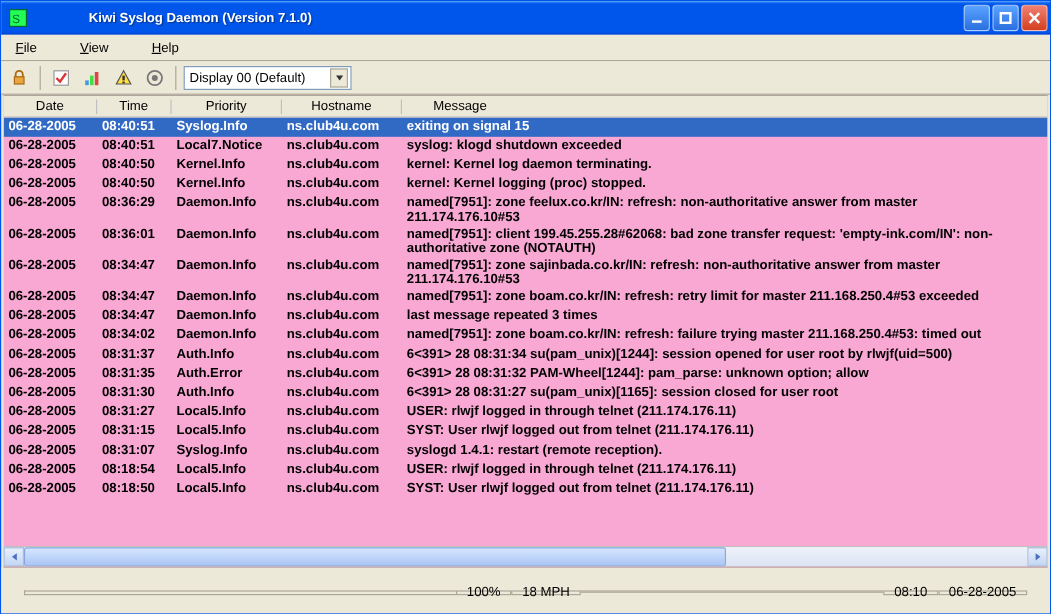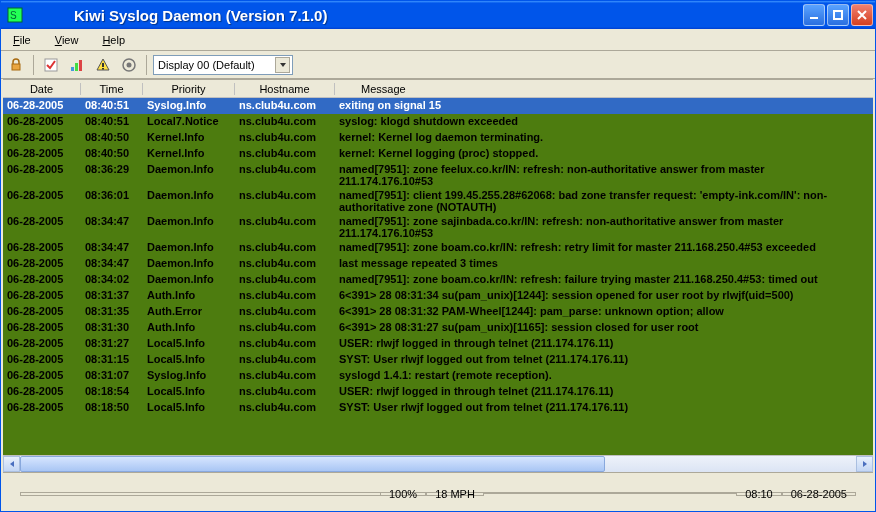--- a/index.html
+++ b/index.html
@@ -31,21 +31,21 @@
   .titlebar-icon {
     width: 16px; height: 16px;
     margin-right: 5px;
     display: inline-flex;
     align-items: center;
     justify-content: center;
   }
   .titlebar-icon svg { width:16px; height:16px; }
   .title-text {
     font-weight: bold;
-    font-size: 15px;
+    font-size: 11px;
     flex: 1;
     text-shadow: 1px 1px 1px rgba(0,0,0,0.4);
     padding-left: 46px;
   }
   .win-controls { display: flex; gap: 2px; }
   .win-btn {
     width: 22px; height: 22px;
     border-radius: 3px;
     display: flex;
     align-items: center;
@@ -58,21 +58,21 @@
   .win-btn.min, .win-btn.max { background: linear-gradient(to bottom,#5aa3ff,#2a6fe0); }
   .win-btn.close { background: linear-gradient(to bottom,#f08070,#d44020); }
   .win-btn svg { width:12px; height:12px; }
   .menubar {
     height: 22px;
     background: #ece9d8;
     border-bottom: 1px solid #aca899;
     display: flex;
     align-items: center;
     padding: 0 4px;
-    gap: 8px;
+    gap: 20px;
   }
   .menu-item {
     padding: 2px 8px;
   }
   .menu-item .ul { text-decoration: underline; }
   .toolbar {
     height: 28px;
     background: #ece9d8;
     border-bottom: 1px solid #aca899;
     display: flex;
@@ -104,21 +104,21 @@
     justify-content: space-between;
   }
   .select-arrow {
     width: 15px; height: 16px;
     background: #ece9d8;
     border: 1px solid #aca899;
     display:flex; align-items:center; justify-content:center;
   }
   .content-area {
     flex: 1;
-    background: #4d7c0f;
+    background: #f9a8d4;
     border-top: 1px solid #aca899;
     border-bottom: 1px solid #aca899;
     overflow: hidden;
     position: relative;
     display: flex;
     flex-direction: column;
     margin: 0 2px;
   }
   .table-header {
     display: flex;

